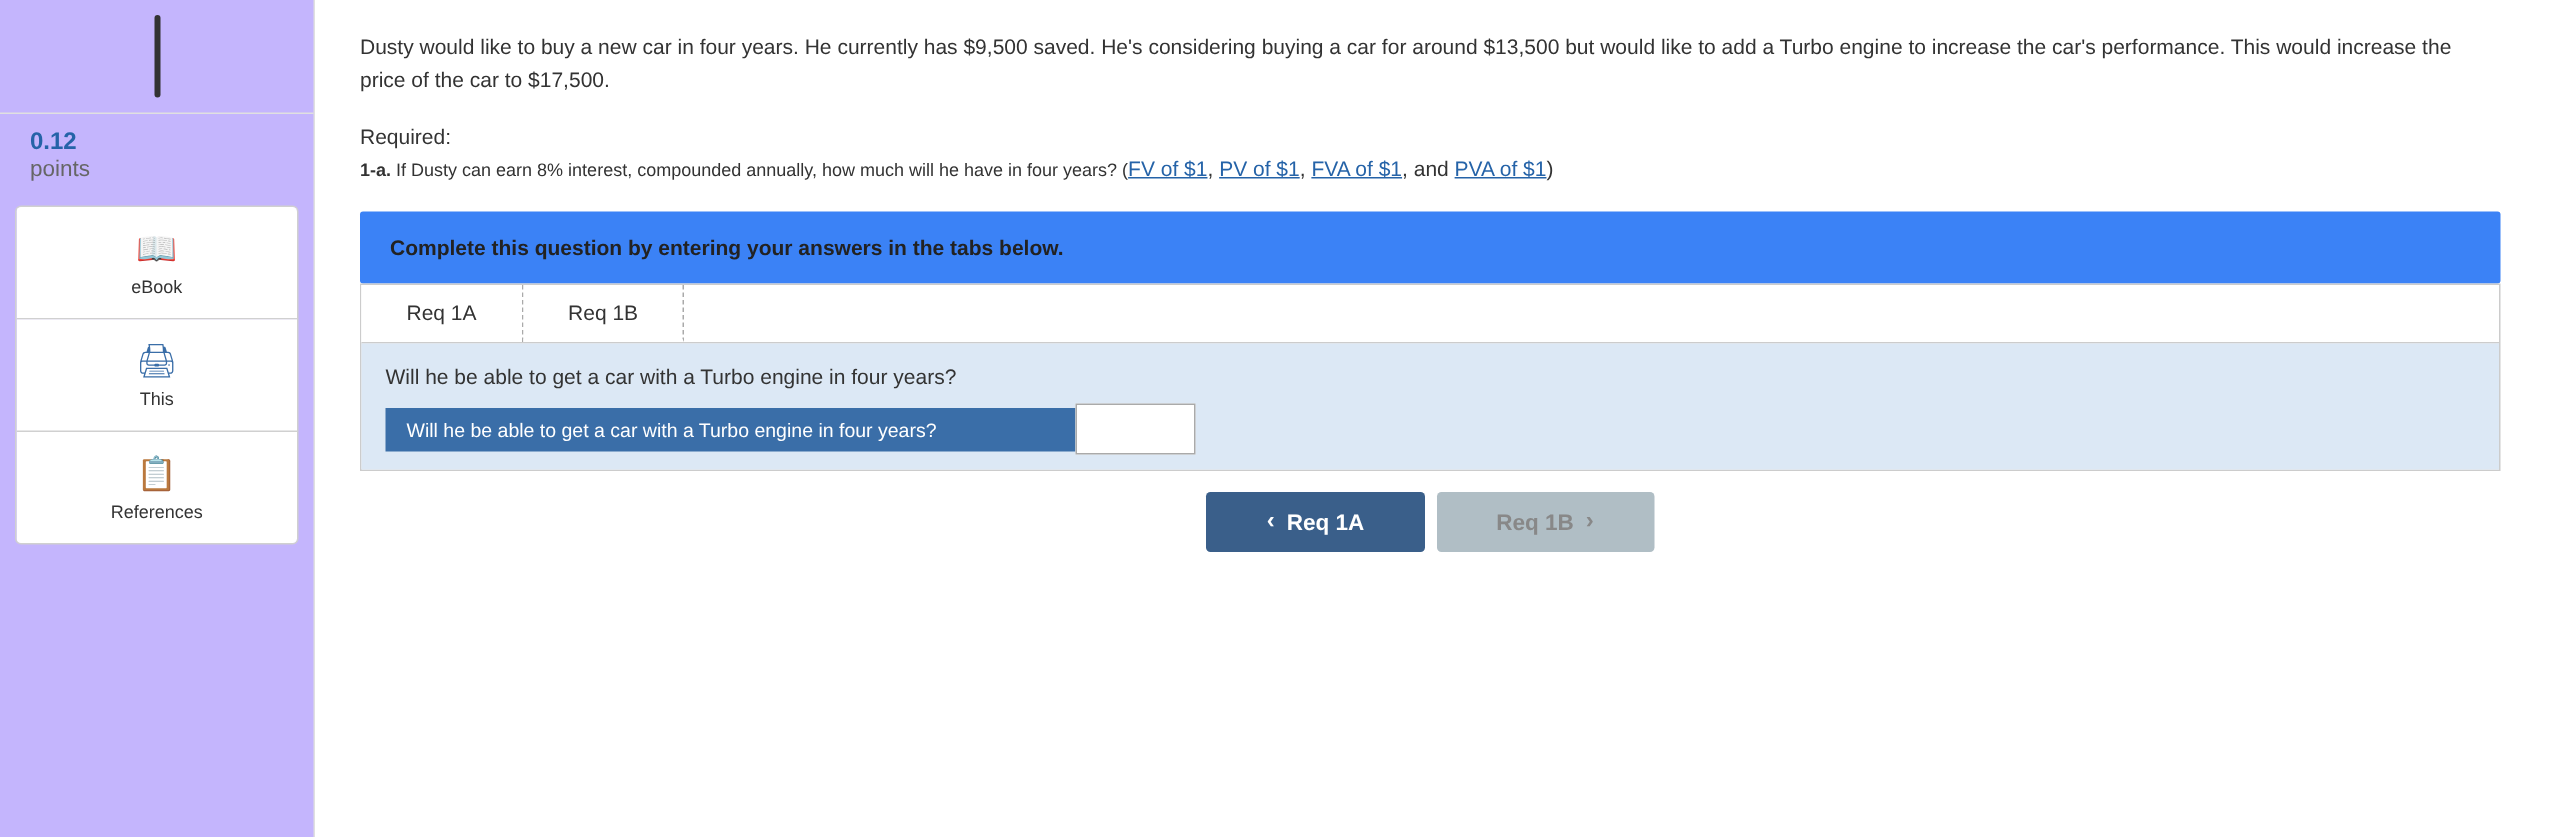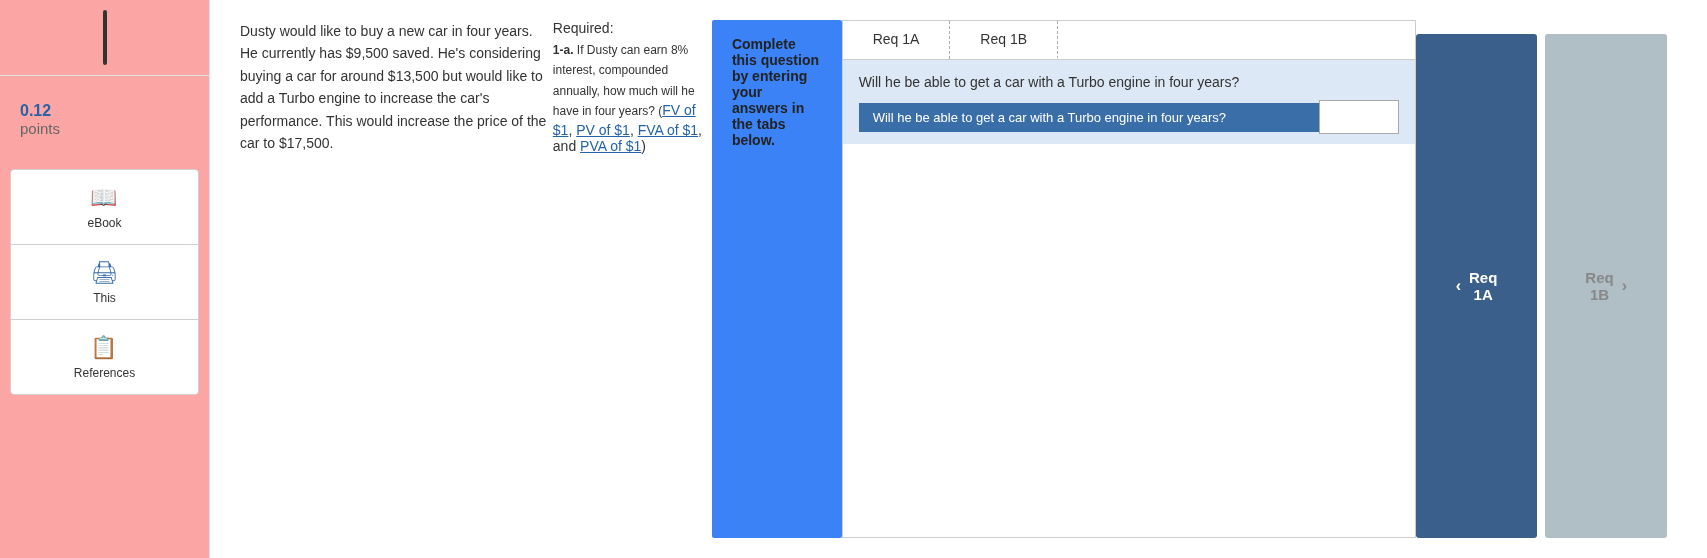--- a/index.html
+++ b/index.html
@@ -14,27 +14,26 @@
     }
     .page-wrapper {
       display: flex;
       width: 1707px;
       height: 558px;
     }
     
     .sidebar {
       width: 210px;
       min-width: 210px;
-      background: #fca5a5;
+      background: #c4b5fd;
       display: flex;
       flex-direction: column;
       align-items: flex-start;
       padding: 10px 0 0 0;
       border-right: 1px solid #e0e0e0;
-      gap: 16px;
     }
     .sidebar-top {
       width: 100%;
       display: flex;
       align-items: flex-start;
       justify-content: center;
       padding: 0 10px 10px 10px;
       border-bottom: 1px solid #e0e0e0;
       margin-bottom: 10px;
     }
@@ -96,21 +95,21 @@
       font-size: 12px;
       color: #333;
       text-align: right;
     }
     
     .main-content {
       flex: 1;
       padding: 20px 40px 20px 30px;
       overflow: hidden;
       display: flex;
-      flex-direction: row;
+      flex-direction: column;
     }
     .problem-text {
       font-size: 14px;
       color: #333;
       line-height: 1.6;
       margin-bottom: 18px;
     }
     .required-section {
       margin-bottom: 14px;
     }

